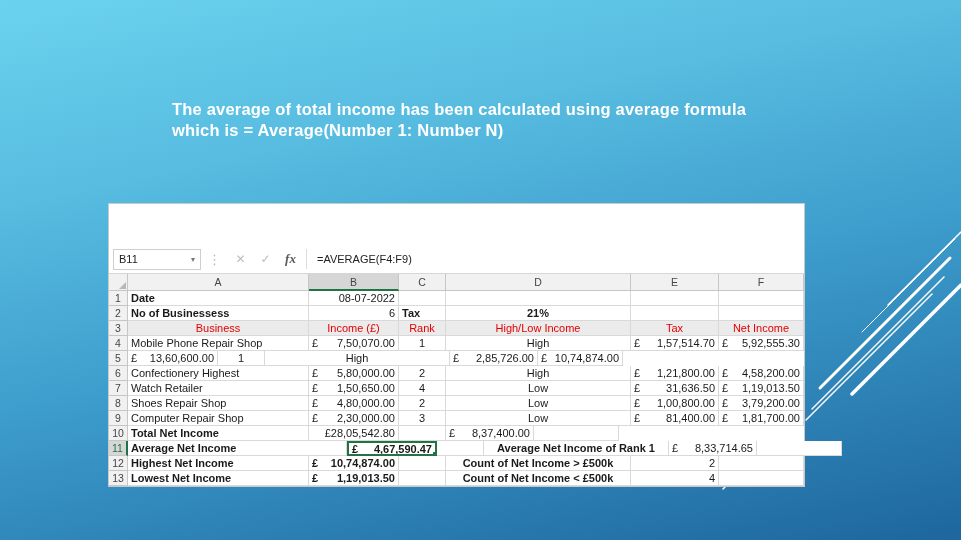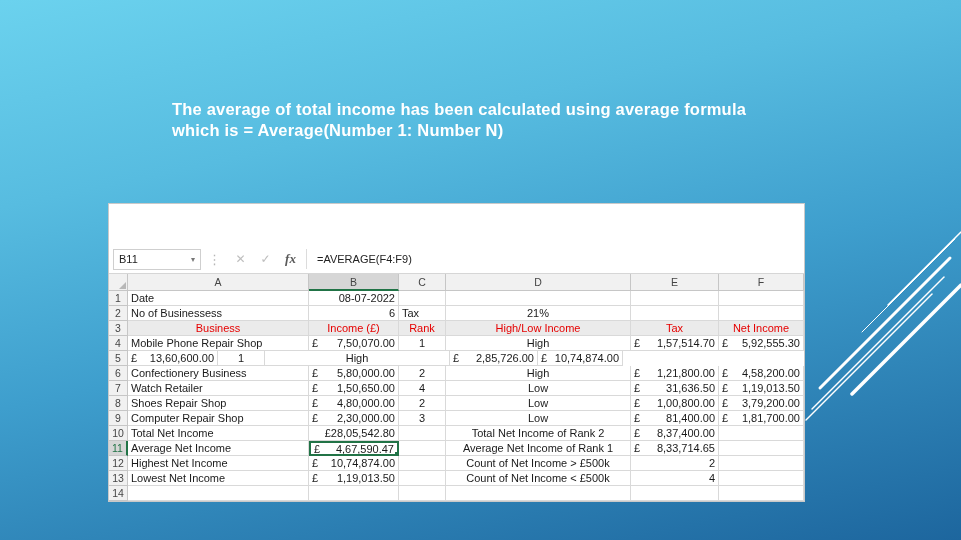--- a/index.html
+++ b/index.html
@@ -44,21 +44,21 @@
        justify-content:center;color:#454545;font-size:10.5px;padding:0;}
   .hdr.selhdr{background:#d6d6d6;border-bottom:2px solid #217346;}
   .hdr.selrh{background:#d6d6d6;color:#217346;border-right:2px solid #217346;}
   .corner{position:relative;}
   .corner::after{
     content:"";position:absolute;right:1px;bottom:1px;width:0;height:0;
     border-left:7px solid transparent;border-bottom:7px solid #b8b8b8;
   }
   .al-c{justify-content:center;}
   .al-r{justify-content:flex-end;}
-  .bold{font-weight:normal;}
+  .bold{font-weight:bold;}
   .red{color:#e60000;}
   .shaded{background:#ebebeb;}
   .acct{justify-content:space-between;}
   .selected{border:2px solid #217346;position:relative;}
   .selected::after{
     content:"";position:absolute;right:-2px;bottom:-2px;width:4px;height:4px;
     background:#217346;border-left:1px solid #fff;border-top:1px solid #fff;
   }
 </style>
 </head>
@@ -162,21 +162,21 @@
             <span>£</span>
             <span>2,85,726.00</span>
           </div>
           <div class="cell acct" style="width: 85px;">
             <span>£</span>
             <span>10,74,874.00</span>
           </div>
         </div>
         <div class="row">
           <div class="cell hdr" style="width: 19px;">6</div>
-          <div class="cell" style="width: 181px;">Confectionery Business</div>
+          <div class="cell" style="width: 181px;">Confectionery Highest</div>
           <div class="cell acct" style="width: 90px;">
             <span>£</span>
             <span>5,80,000.00</span>
           </div>
           <div class="cell al-c" style="width: 47px;">2</div>
           <div class="cell al-c" style="width: 185px;">High</div>
           <div class="cell acct" style="width: 88px;">
             <span>£</span>
             <span>1,21,800.00</span>
           </div>
@@ -237,30 +237,29 @@
           <div class="cell acct" style="width: 85px;">
             <span>£</span>
             <span>1,81,700.00</span>
           </div>
         </div>
         <div class="row">
           <div class="cell hdr" style="width: 19px;">10</div>
           <div class="cell bold" style="width: 181px;">Total Net Income</div>
           <div class="cell al-r" style="width: 90px;">£28,05,542.80</div>
           <div class="cell" style="width: 47px;"></div>
-          <div class="cell al-c bold" style="width: 185px;">Total Net Income of Rank 2</div>
           <div class="cell acct" style="width: 88px;">
             <span>£</span>
             <span>8,37,400.00</span>
           </div>
           <div class="cell" style="width: 85px;"></div>
         </div>
         <div class="row">
           <div class="cell hdr selrh" style="width: 19px;">11</div>
-          <div class="cell bold" style="width: 181px;">Average Net Income</div>
+          <div class="cell bold" style="width: 219px;">Average Net Income</div>
           <div class="cell bold selected acct" style="width: 90px;">
             <span>£</span>
             <span>4,67,590.47</span>
           </div>
           <div class="cell" style="width: 47px;"></div>
           <div class="cell al-c bold" style="width: 185px;">Average Net Income of Rank 1</div>
           <div class="cell acct" style="width: 88px;">
             <span>£</span>
             <span>8,33,714.65</span>
           </div>
@@ -283,25 +282,16 @@
           <div class="cell bold" style="width: 181px;">Lowest Net Income</div>
           <div class="cell bold acct" style="width: 90px;">
             <span>£</span>
             <span>1,19,013.50</span>
           </div>
           <div class="cell" style="width: 47px;"></div>
           <div class="cell al-c bold" style="width: 185px;">Count of Net Income &lt; £500k</div>
           <div class="cell al-r" style="width: 88px;">4</div>
           <div class="cell" style="width: 85px;"></div>
         </div>
-        <div class="row">
-          <div class="cell hdr" style="width: 19px;">14</div>
-          <div class="cell" style="width: 181px;"></div>
-          <div class="cell" style="width: 90px;"></div>
-          <div class="cell" style="width: 47px;"></div>
-          <div class="cell" style="width: 185px;"></div>
-          <div class="cell" style="width: 88px;"></div>
-          <div class="cell" style="width: 85px;"></div>
-        </div>
       </div>
 
   </div>
 </div>
 
 </body></html>

